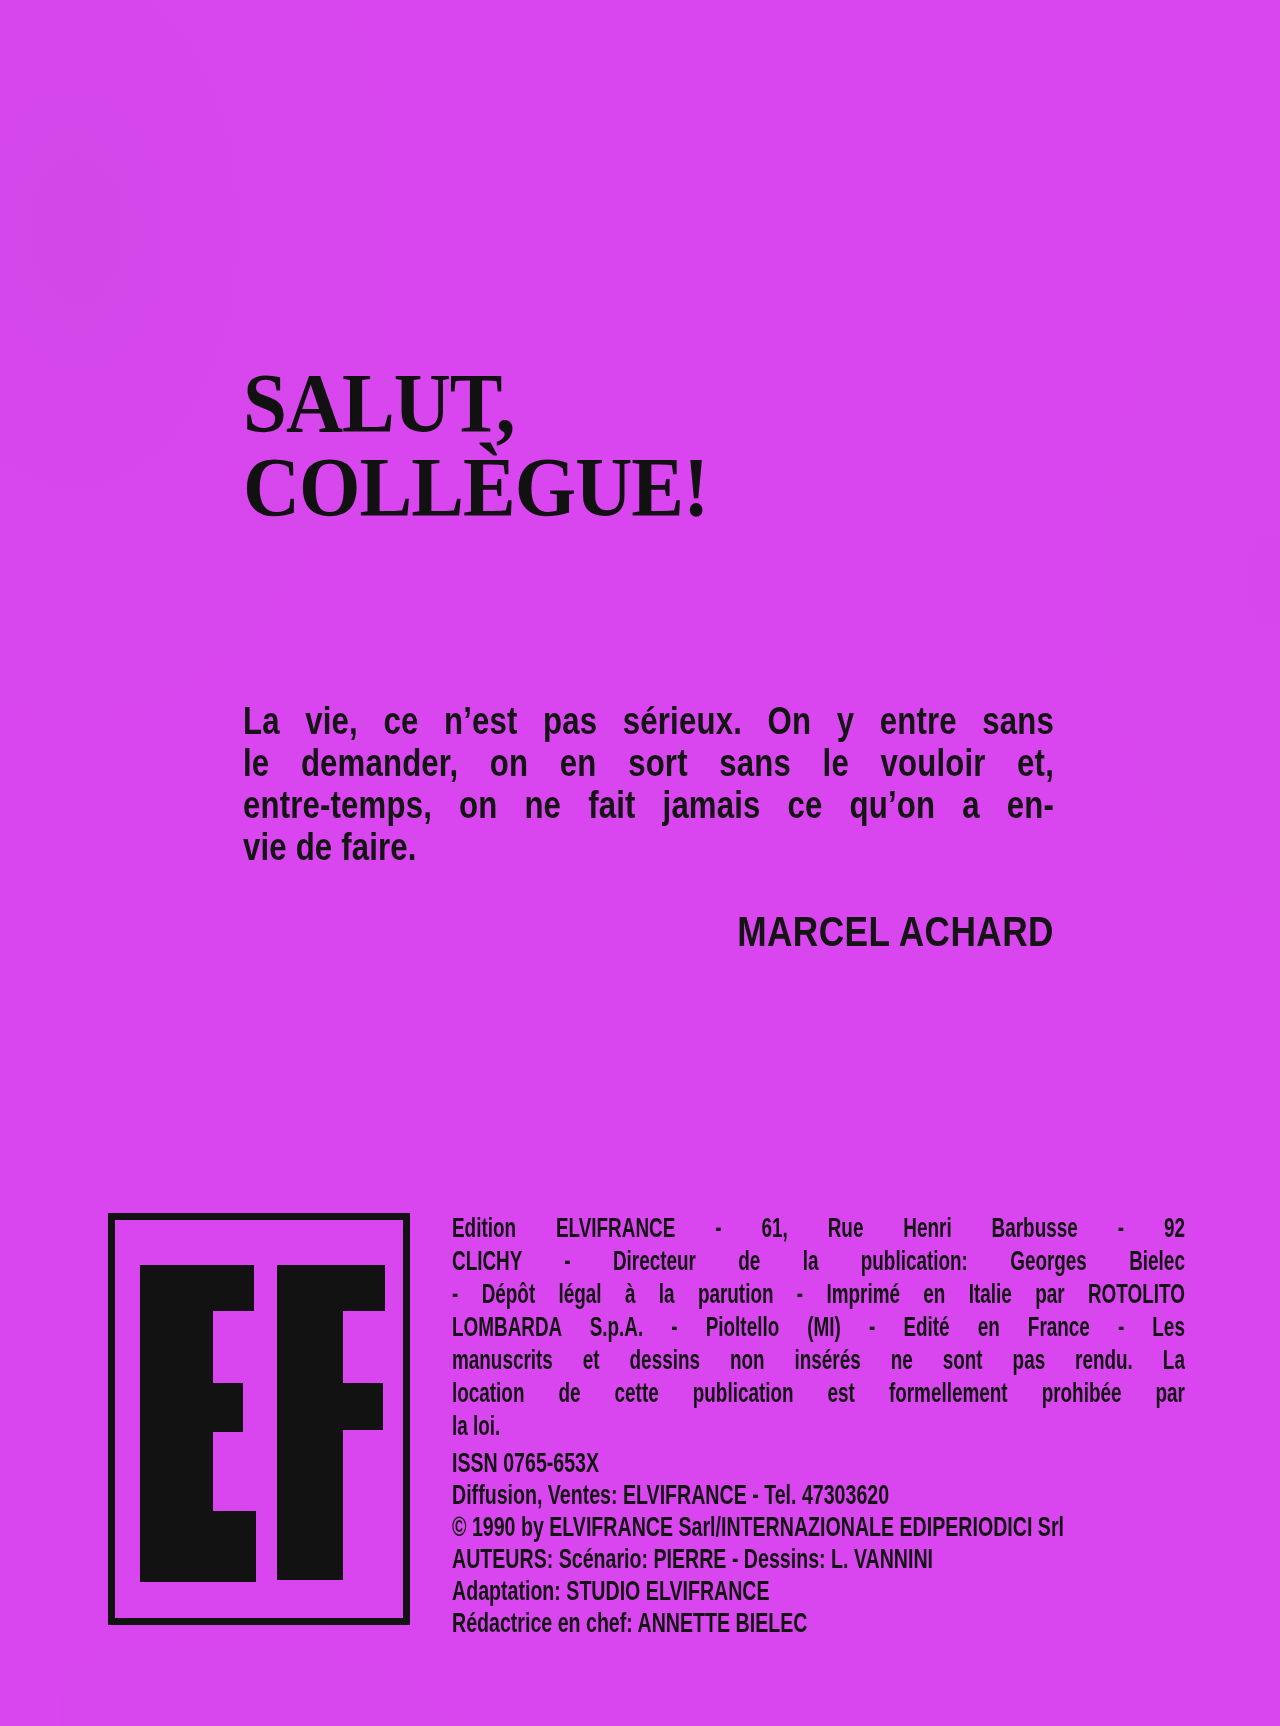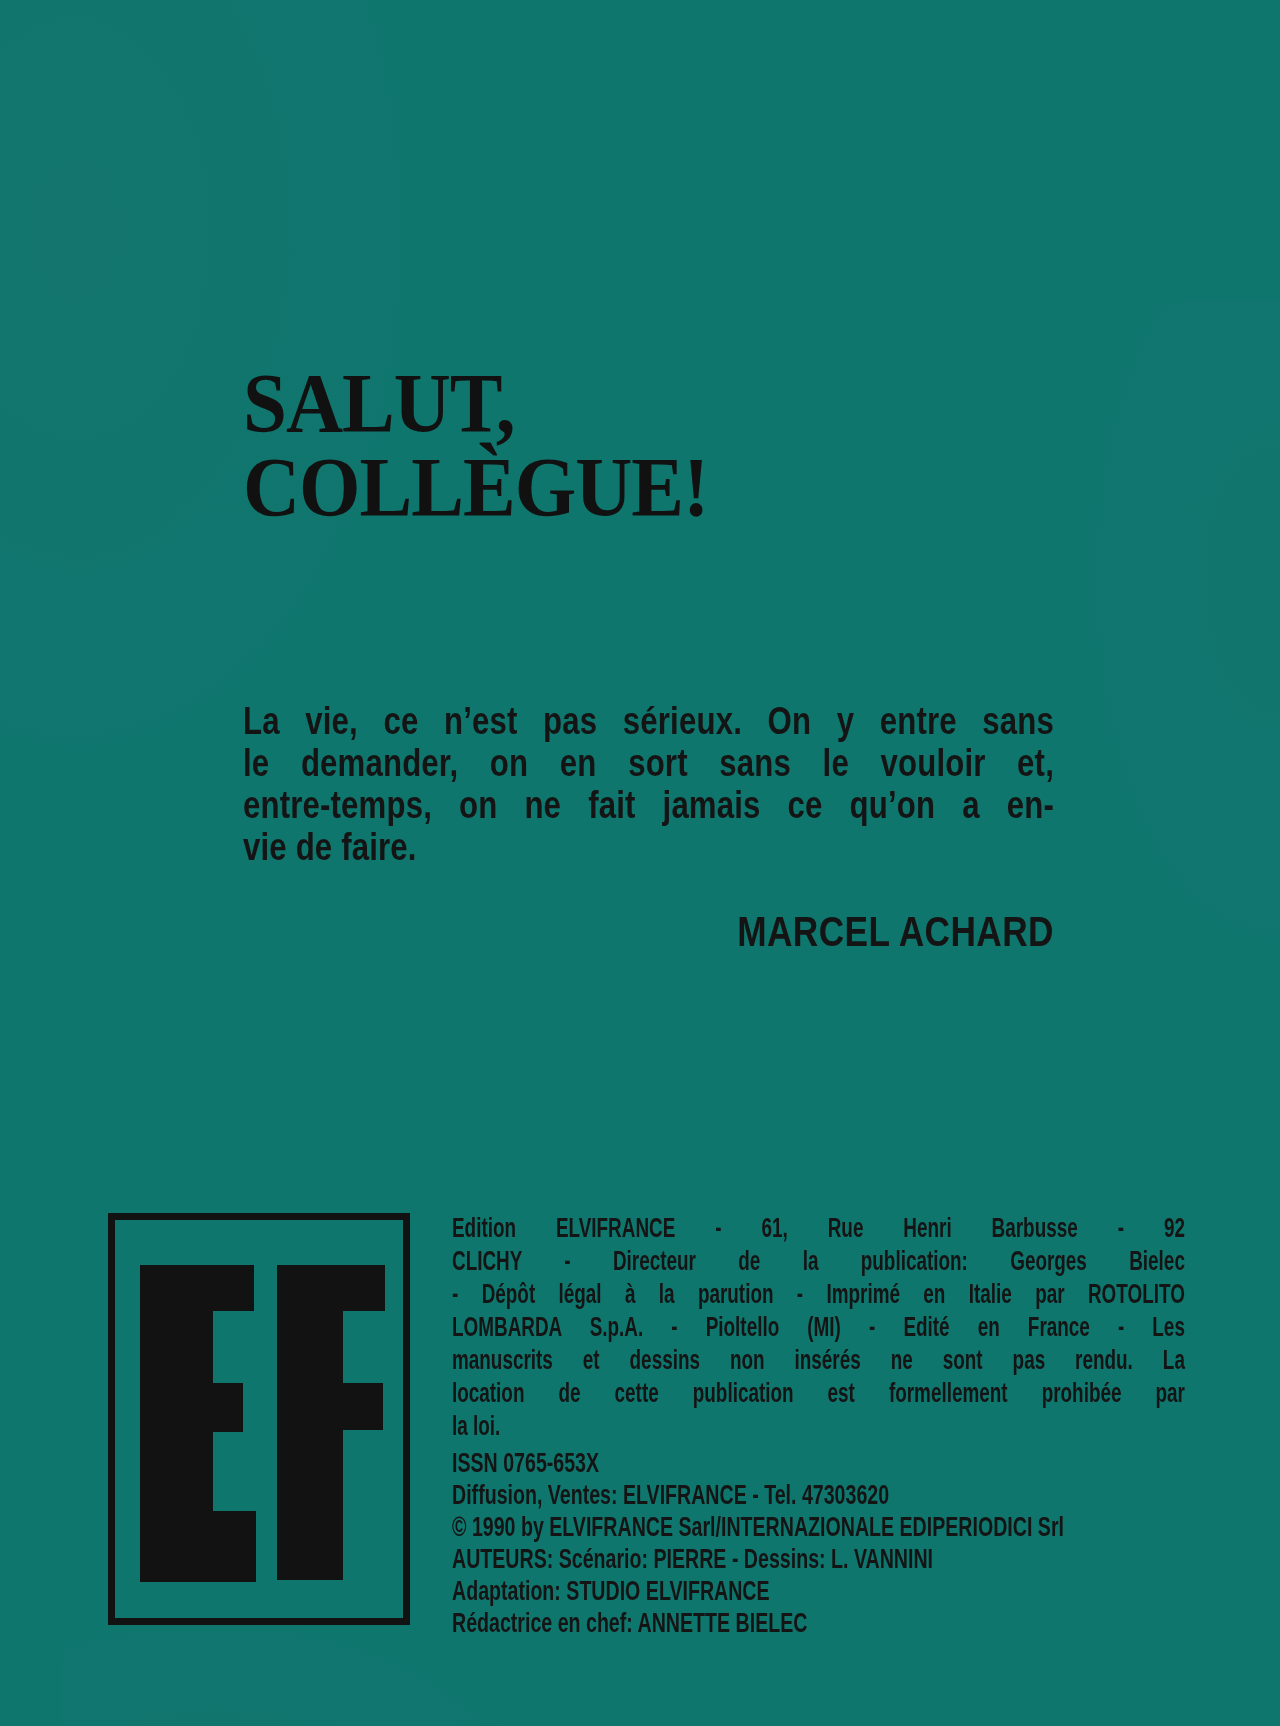--- a/index.html
+++ b/index.html
@@ -1,20 +1,20 @@
 <!DOCTYPE html>
 <html><head>
 <meta charset="utf-8">
 <style>
   html,body{margin:0;padding:0;background:#e8e8e8;}
   .page{
     position:relative;
     width:1280px;height:1726px;
     margin:0 auto;
-    background:#0f766e;
+    background:#d946ef;
     color:#161616;
     font-family:"Liberation Sans","DejaVu Sans",sans-serif;
     overflow:hidden;
   }
   
   .scan-a{position:absolute;left:-120px;top:-150px;width:560px;height:950px;
     background:radial-gradient(ellipse at 35% 40%, rgba(90,90,100,0.05), rgba(0,0,0,0) 70%);}
   .scan-b{position:absolute;left:60px;top:1600px;width:500px;height:260px;
     background:radial-gradient(ellipse at 30% 80%, rgba(90,90,100,0.04), rgba(0,0,0,0) 70%);}
   .scan-c{position:absolute;right:-80px;top:300px;width:300px;height:700px;

